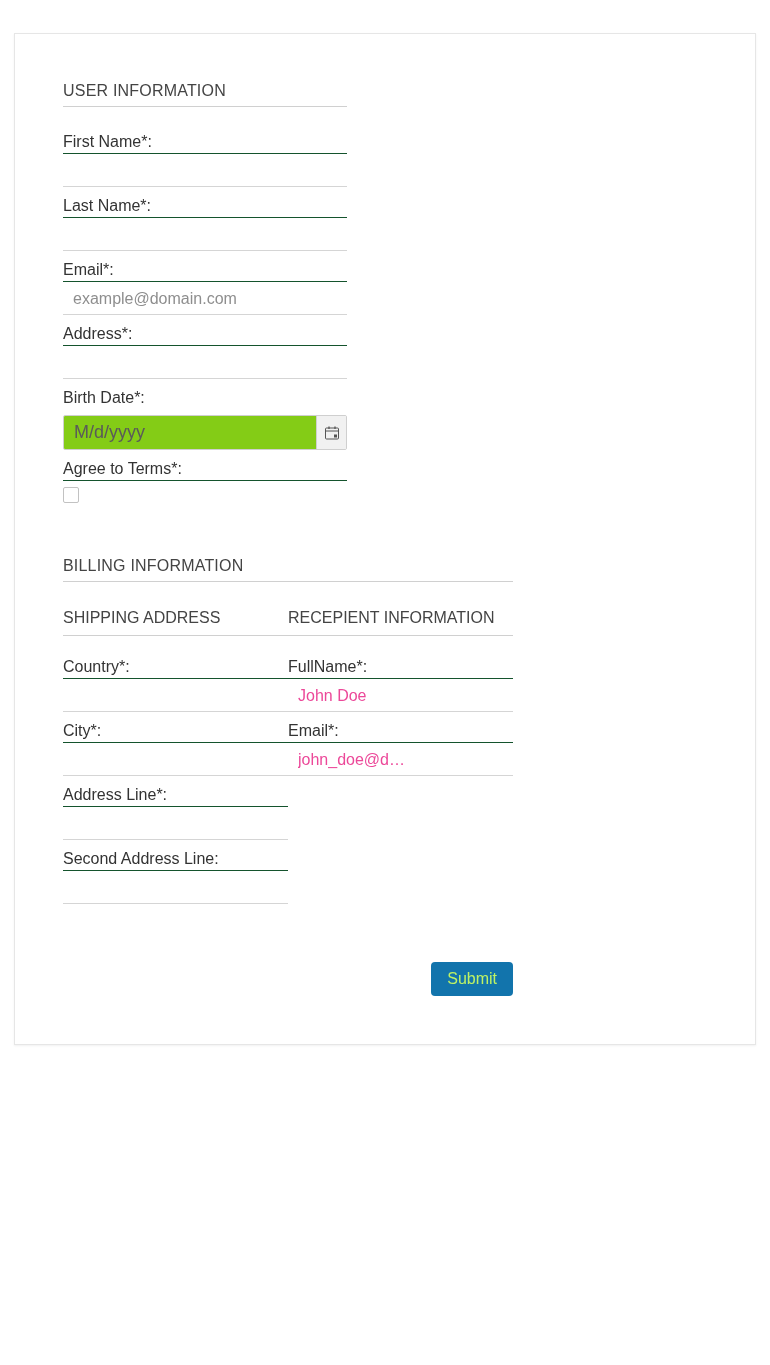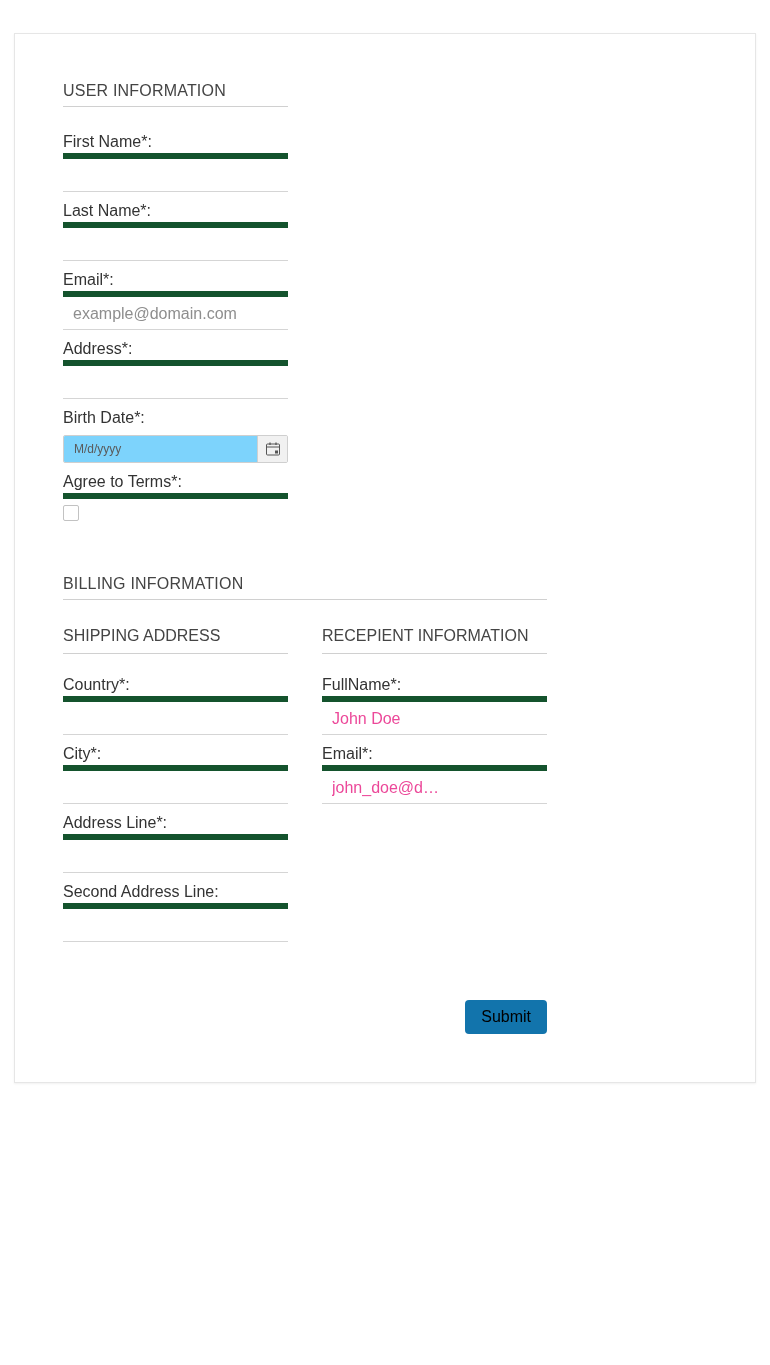--- a/index.html
+++ b/index.html
@@ -58,58 +58,57 @@
     margin-top: 0;
   }
   .field {
     margin-bottom: 10px;
   }
   .field-label {
     font-size: 16px;
     color: #333;
     padding: 0 0 2px 0;
     display: block;
-    border-bottom: 6px solid #14532d;
+    border-bottom: 1px solid #14532d;
   }
   .field-input {
     width: 100%;
     border: none;
     border-bottom: 1px solid #d5d5d5;
     font-size: 16px;
     padding: 8px 8px 6px 10px;
     outline: none;
     background: transparent;
     font-family: inherit;
     color: #ec4899;
   }
   .field-input::placeholder { color: #8e8e8e; }
   .right-inner {
     display: flex;
-    gap: 34px;
   }
   .right-col {
     flex: 1 1 0;
     min-width: 0;
   }
   .date-row {
     display: flex;
     border: 1px solid #cfcfcf;
     border-radius: 2px;
     margin-top: 6px;
     overflow: hidden;
   }
   .date-input {
     flex: 1 1 auto;
     border: none;
-    font-size: 12px;
+    font-size: 18px;
     padding: 6px 10px;
     outline: none;
     font-family: inherit;
     color: #333;
-    background: #7dd3fc;
+    background: #84cc16;
   }
   .date-input::placeholder { color: #5a5a5a; }
   .date-btn {
     width: 30px;
     background: #f1f1f1;
     border: none;
     border-left: 1px solid #cfcfcf;
     display: flex;
     align-items: center;
     justify-content: center;
@@ -126,21 +125,21 @@
     margin-top: 6px;
     cursor: pointer;
   }
   .submit-row {
     display: flex;
     justify-content: flex-end;
     margin-top: 48px;
   }
   .submit-btn {
     background: #1274ac;
-    color: #000000;
+    color: #bef264;
     border: none;
     border-radius: 4px;
     padding: 8px 16px;
     font-size: 16px;
     font-family: inherit;
     cursor: pointer;
   }
 </style>
 </head>
 <body>

